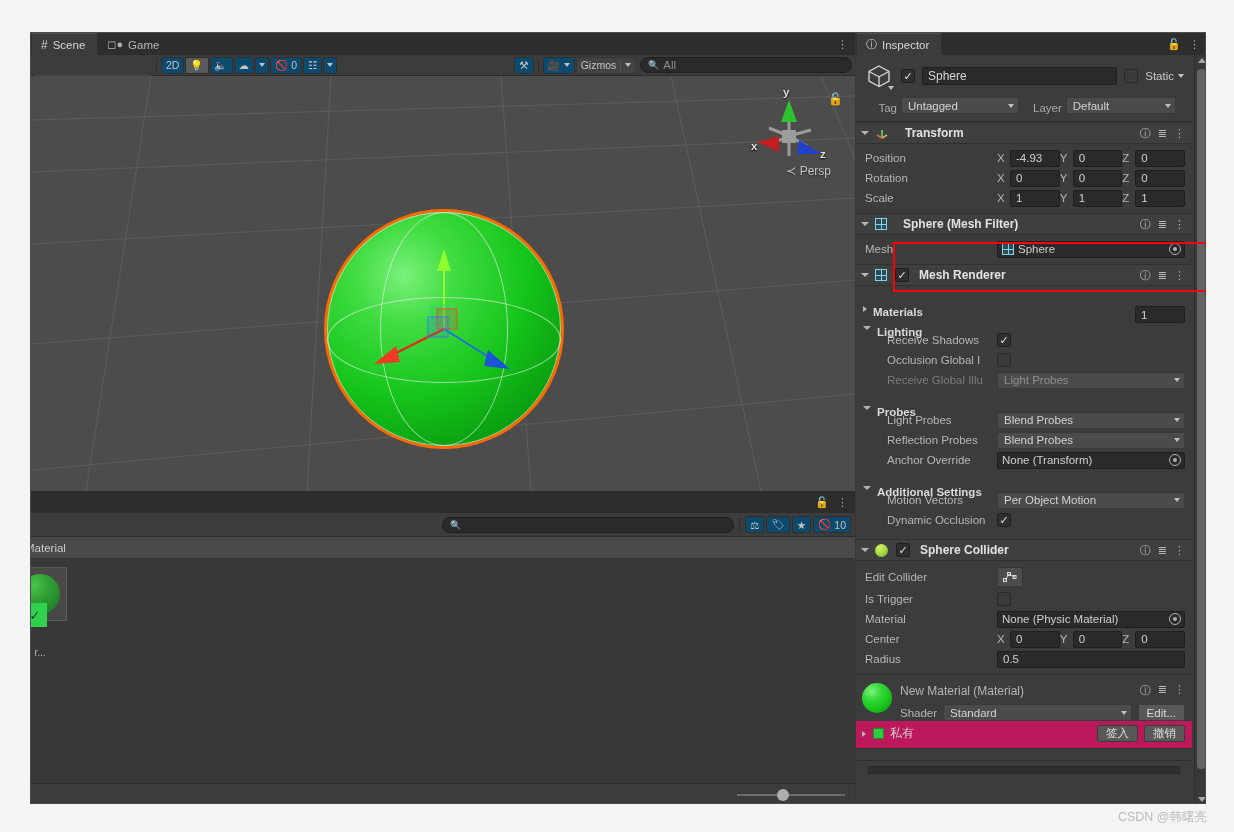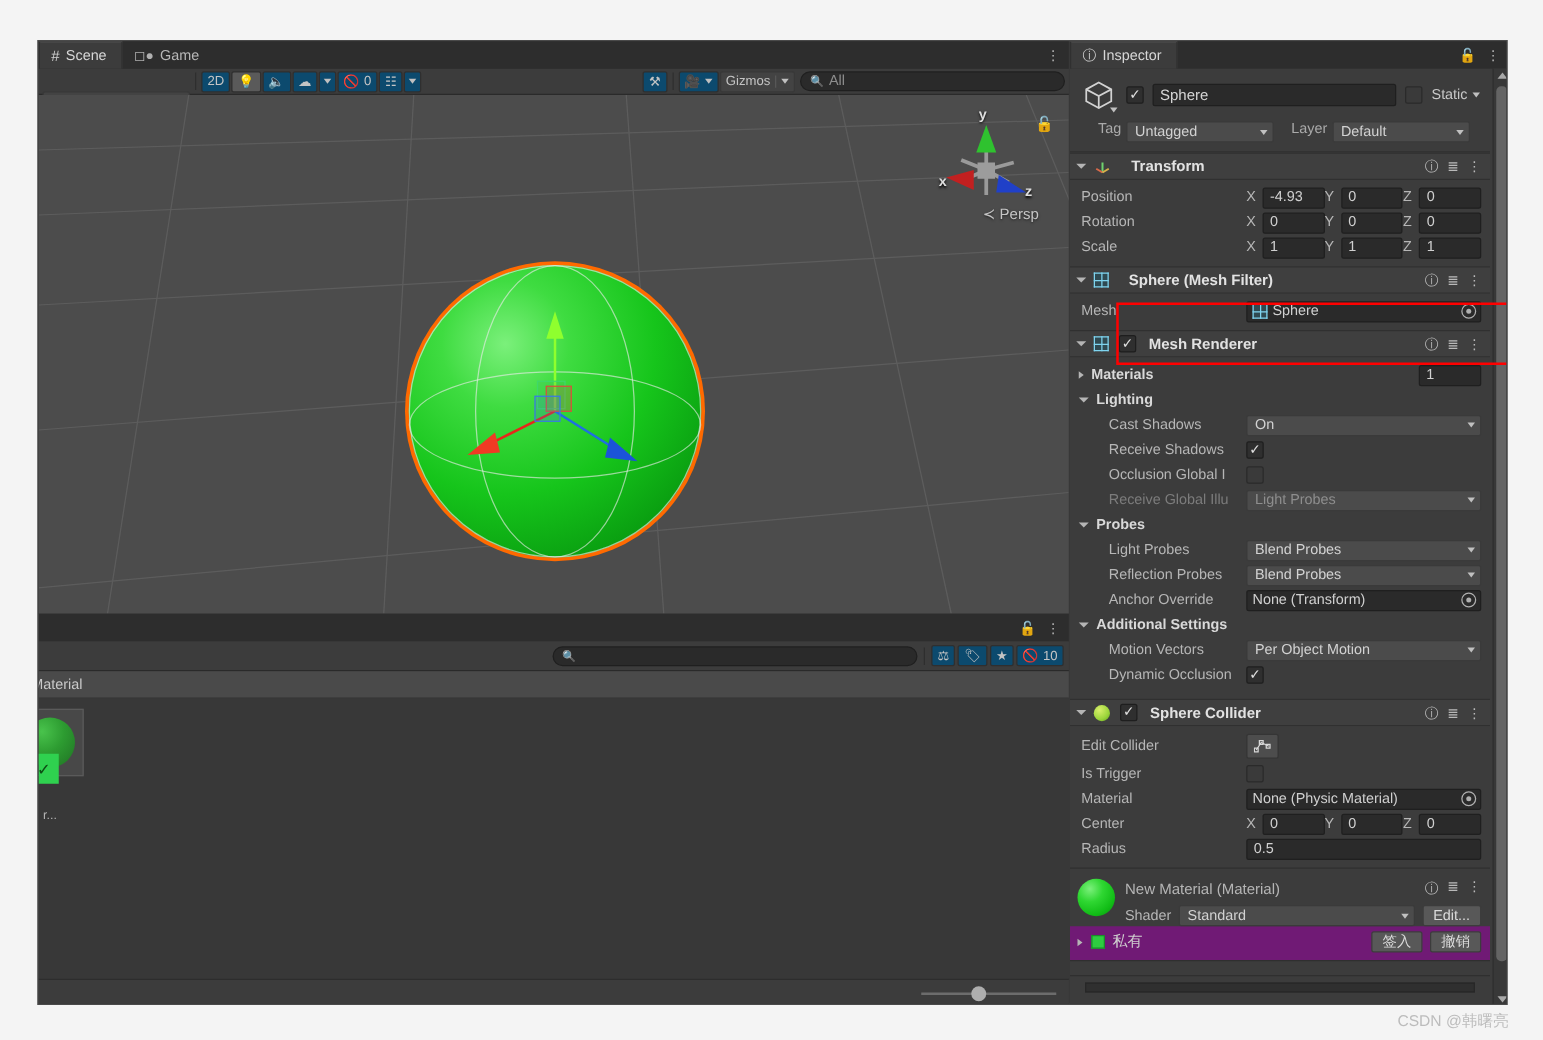--- a/index.html
+++ b/index.html
@@ -190,21 +190,21 @@
     display: flex; align-items: center; justify-content: center;
     color: #e0e0e0; font-size: 11px; line-height: 1;
   }
   .ckbox.off { color: transparent; background: #3a3a3a; border-color: #2a2a2a; }
   #obj-name {
     flex: 1; height: 18px; background: #2a2a2a; border: 1px solid #1f1f1f;
     border-radius: 2px; color: #d6d6d6; font-size: 12px;
     display: flex; align-items: center; padding: 0 5px;
   }
   #static-grp { display: flex; align-items: center; gap: 4px; color: #c8c8c8; font-size: 11.5px; }
-  .oh-row2 { display: flex; align-items: flex-start; gap: 4px; margin-top: 6px; padding-left: 3px; }
+  .oh-row2 { display: flex; align-items: flex-end; gap: 4px; margin-top: 6px; padding-left: 3px; }
   .oh-lab { color: #aaa; font-size: 11.5px; }
   .dropdown {
     height: 17px; background: #4b4b4b; border: 1px solid #3a3a3a; border-radius: 2px;
     display: flex; align-items: center; padding: 0 4px 0 6px;
     color: #d2d2d2; font-size: 11.5px;
   }
   .dropdown .dv { flex: 1; white-space: nowrap; overflow: hidden; }
 
   
   .comp-head {
@@ -223,21 +223,21 @@
   .row .lab.indent { padding-left: 22px; flex-basis: 132px; }
   .row .lab.dim { color: #7c7c7c; }
   .field {
     height: 17px; background: #2a2a2a; border: 1px solid #1f1f1f; border-radius: 2px;
     color: #d0d0d0; font-size: 11.5px; display: flex; align-items: center; padding: 0 5px;
   }
   .vec { display: flex; flex: 1; gap: 0px; }
   .vec .axis { display: flex; align-items: center; flex: 1; gap: 4px; }
   .vec .axis .ax { color: #b6b6b6; font-size: 11.5px; width: 9px; }
   .vec .axis .field { flex: 1; }
-  .foldout { display: flex; align-items: center; gap: 6px; height: 20px; padding: 0 7px 0 7px; }
+  .foldout { display: flex; align-items: flex-start; gap: 6px; height: 20px; padding: 16px 7px 0 7px; }
   .foldout .t { color: #d9d9d9; font-size: 11.5px; font-weight: bold; }
   .objfield {
     flex: 1; height: 17px; background: #2a2a2a; border: 1px solid #1f1f1f; border-radius: 2px;
     display: flex; align-items: center; padding: 0 3px 0 4px; gap: 4px;
     color: #d0d0d0; font-size: 11.5px;
   }
   .objfield .ov { flex: 1; }
   .dot-target {
     width: 12px; height: 12px; border-radius: 50%;
     border: 1.5px solid #b0b0b0; display: flex; align-items: center; justify-content: center;
@@ -269,21 +269,21 @@
     width: 30px; height: 30px; border-radius: 50%;
     background: radial-gradient(circle at 33% 27%, #7bf07b 0%, #2fd732 35%, #11bd16 70%, #0a8a10 100%);
   }
   .btn {
     height: 17px; background: #585858; border: 1px solid #3c3c3c; border-radius: 2px;
     color: #dcdcdc; font-size: 11.5px;
     display: flex; align-items: center; justify-content: center; padding: 0 8px;
   }
   #mat-vcs {
     display: flex; align-items: center; gap: 6px;
-    padding: 4px 7px 6px 6px; background: #701a75;
+    padding: 4px 7px 6px 6px; background: #be185d;
   }
   .vcs-check { width: 11px; height: 11px; background: #2ecc40; border: 1px solid #1b8a2b; }
 
   
   .vscroll {
     position: absolute; top: 22px; right: 0; width: 13px; height: 750px;
     background: #383838; border-left: 1px solid #2e2e2e;
   }
   .vscroll .thumb {
     position: absolute; left: 2px; top: 14px; width: 9px; height: 700px;
@@ -669,27 +669,20 @@
               <div class="field" style="width:50px;">
                 <span>1</span>
               </div>
             </div>
 
             <div class="foldout">
               <span class="tri-down-sm"></span>
               <span class="t">Lighting</span>
             </div>
 
-            <div class="row">
-              <span class="lab indent">Cast Shadows</span>
-              <div class="dropdown" style="flex:1;">
-                <span class="dv">On</span>
-                <span class="tri-down"></span>
-              </div>
-            </div>
 
             <div class="row">
               <span class="lab indent">Receive Shadows</span>
               <div class="ckbox">✓</div>
             </div>
 
             <div class="row">
               <span class="lab indent">Occlusion Global I</span>
               <div class="ckbox off">✓</div>
             </div>

